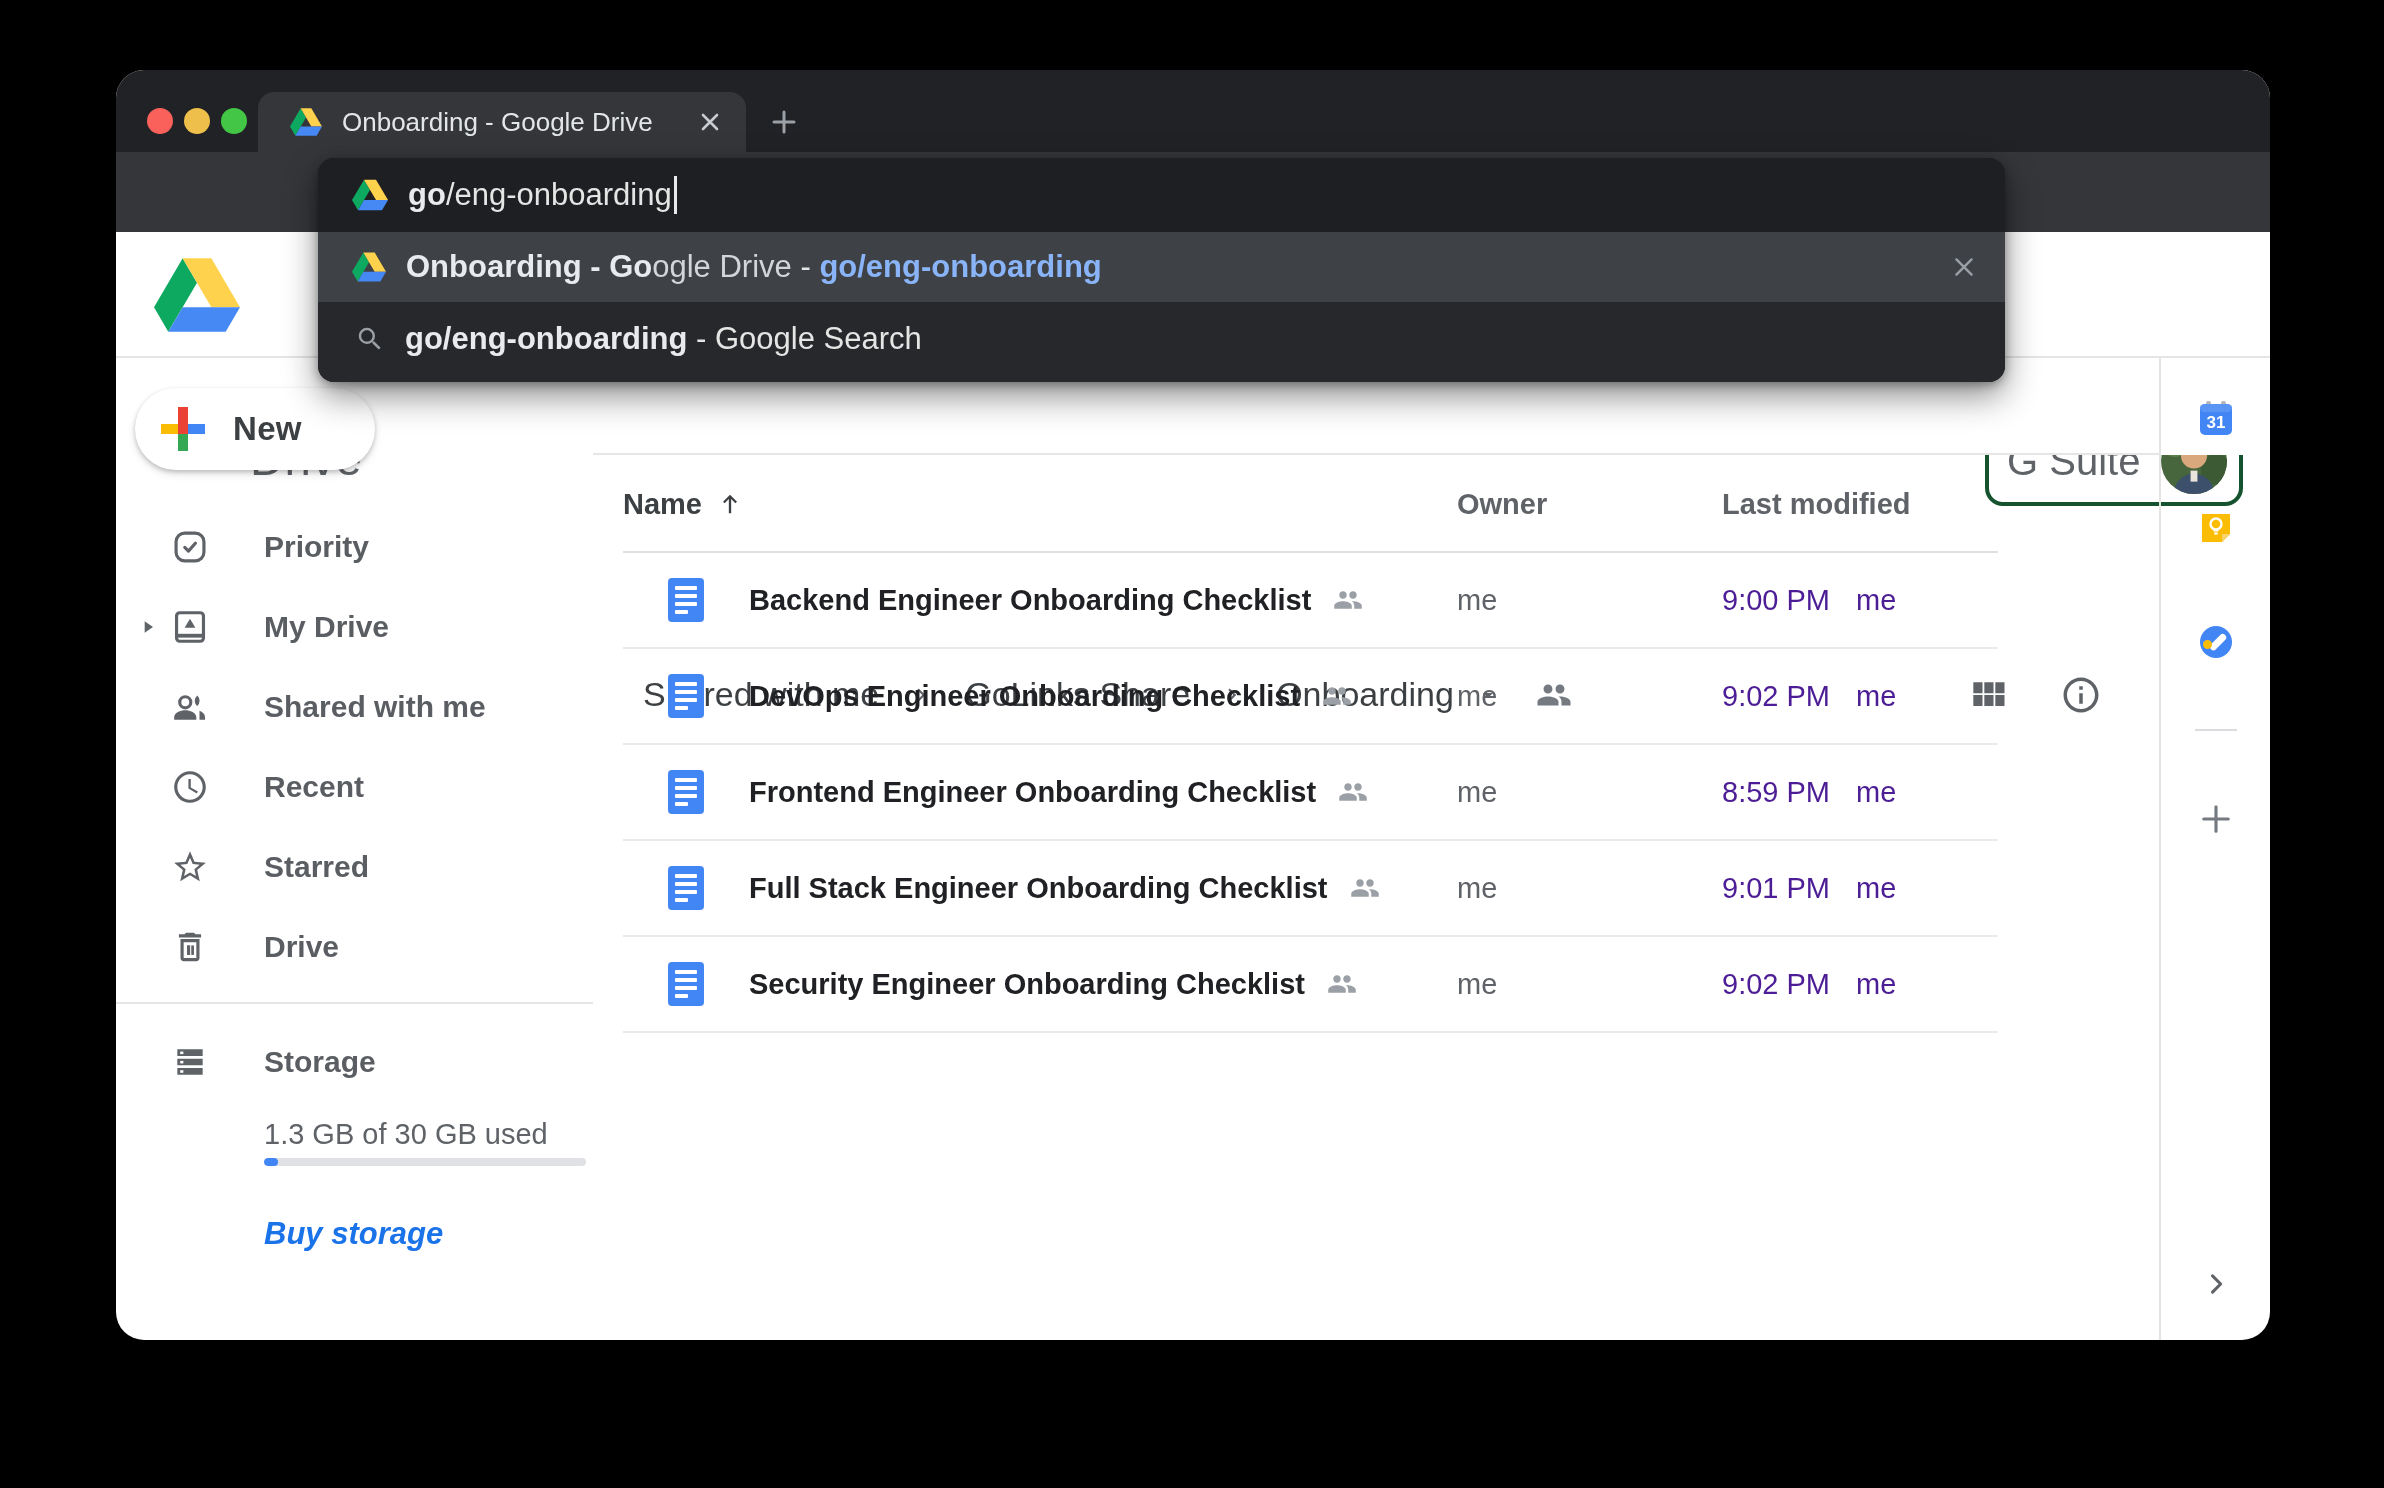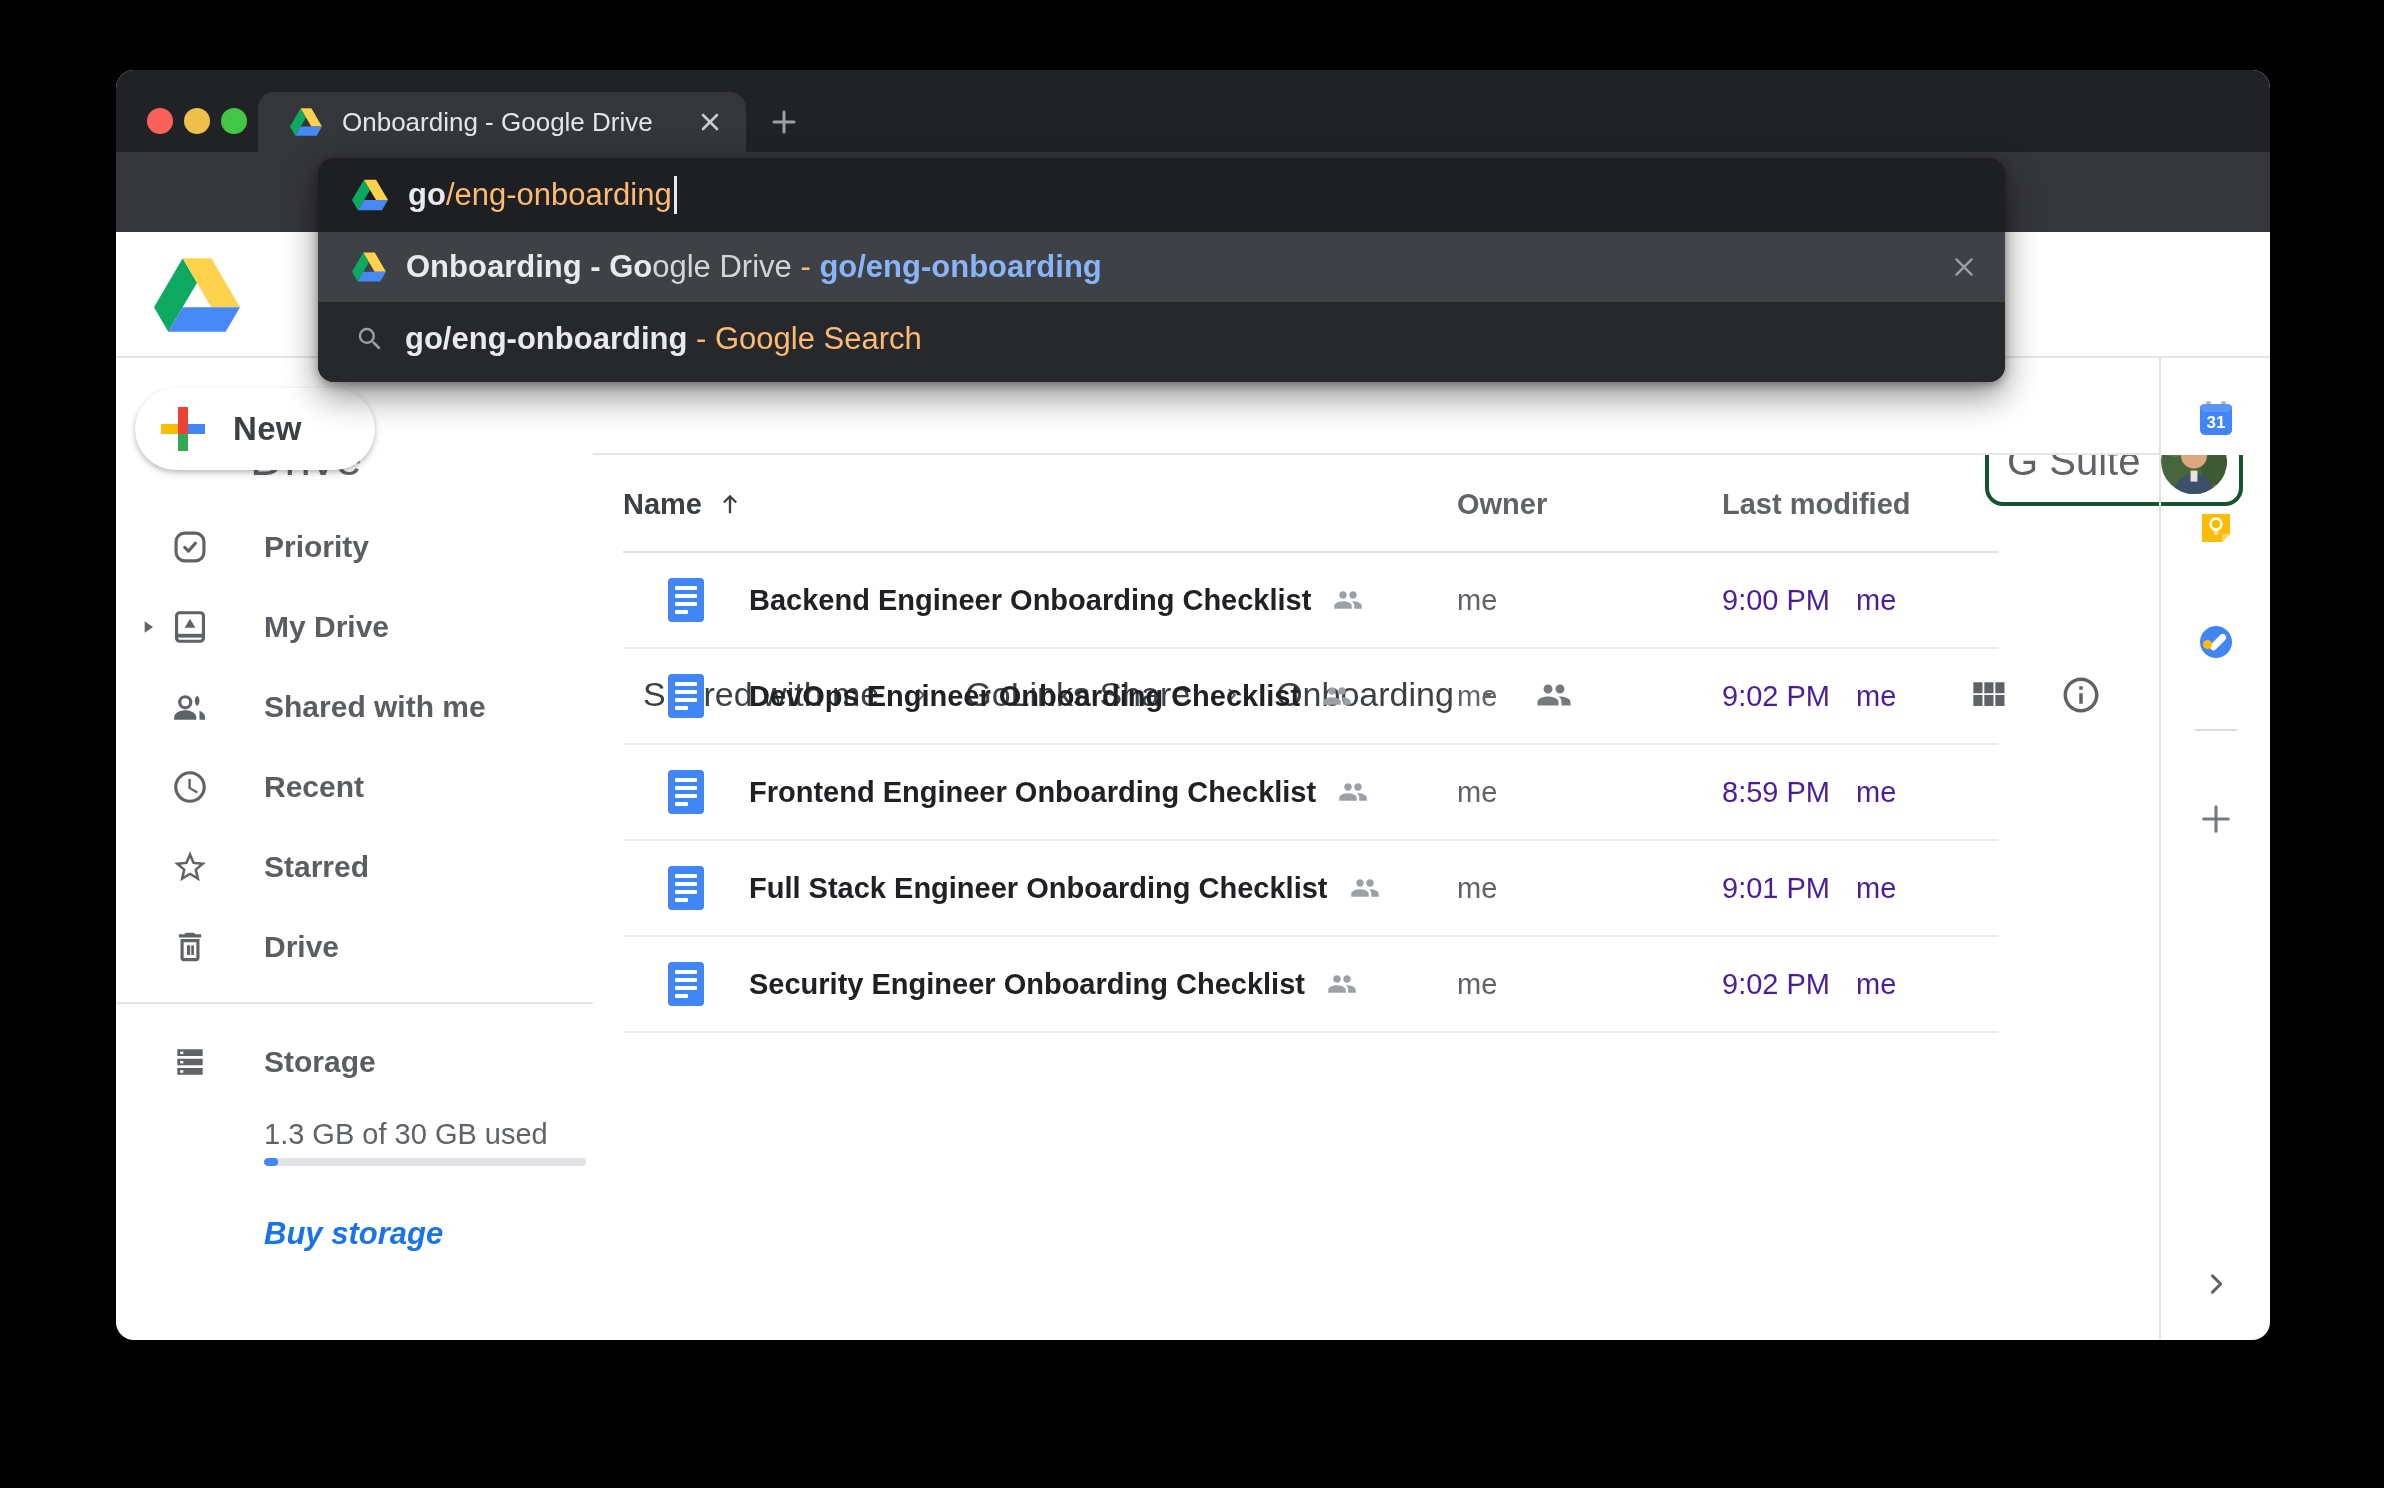--- a/index.html
+++ b/index.html
@@ -1,19 +1,19 @@
 <!DOCTYPE html>
 <html><head>
 <meta charset="utf-8">
 <style>
   html,body{margin:0;padding:0;background:#000;width:2384px;height:1488px;
     font-family:"Liberation Sans","DejaVu Sans",sans-serif;-webkit-font-smoothing:antialiased;}
   .abs{position:absolute;}
   #window{position:absolute;left:116px;top:70px;width:2154px;height:1270px;
-    background:#fff;border-radius:18px;overflow:hidden;}
+    background:#fff;border-radius:28px;overflow:hidden;}
   
   .tabbar{left:0;top:0;width:2154px;height:82px;background:#212225;}
   .light{width:26px;height:26px;border-radius:50%;top:38px;}
   .tab{left:142px;top:22px;width:488px;height:60px;background:#35363a;
     border-radius:16px 16px 0 0;display:flex;align-items:center;}
   .tab-title{color:#e3e6e9;font-size:26px;margin-left:20px;white-space:nowrap;}
   .tab-close{margin-left:auto;margin-right:24px;color:#c8cbcf;display:flex;}
   .newtab{left:636px;top:22px;width:64px;height:60px;display:flex;align-items:center;justify-content:center;color:#9aa0a6;}
   
   .toolbar{left:0;top:82px;width:2154px;height:80px;background:#35363a;}
@@ -83,21 +83,21 @@
   .omni{left:202px;top:88px;width:1687px;border-radius:16px;overflow:hidden;background:#27282b;
     box-shadow:0 14px 34px rgba(0,0,0,.45),0 3px 10px rgba(0,0,0,.3);z-index:40;}
   .orow{display:flex;align-items:center;padding-left:34px;}
   .orow .fav{width:36px;height:32px;flex:none;}
   .urlrow{height:74px;background:#1e1f22;}
   .selrow{height:70px;background:#3e4145;}
   .searchrow{height:74px;background:#27282b;padding-bottom:6px;color:#9aa0a6;}
   .otext{margin-left:20px;font-size:31px;white-space:pre;display:flex;align-items:center;}
   .t-bold{color:#e8eaed;font-weight:bold;}
   .t-reg{color:#d2d5d9;}
-  .t-dim{color:#fdba74;}
+  .t-dim{color:#e5e5e5;}
   .t-url{color:#8ab4f8;font-weight:bold;}
   .caret-i{display:inline-block;width:3px;height:38px;background:#e8eaed;margin-left:2px;}
   .sug-x{margin-left:auto;margin-right:28px;color:#9aa0a6;display:flex;}
   svg{display:block;}
 </style>
 </head>
 <body>
 
 <div id="window">
 

